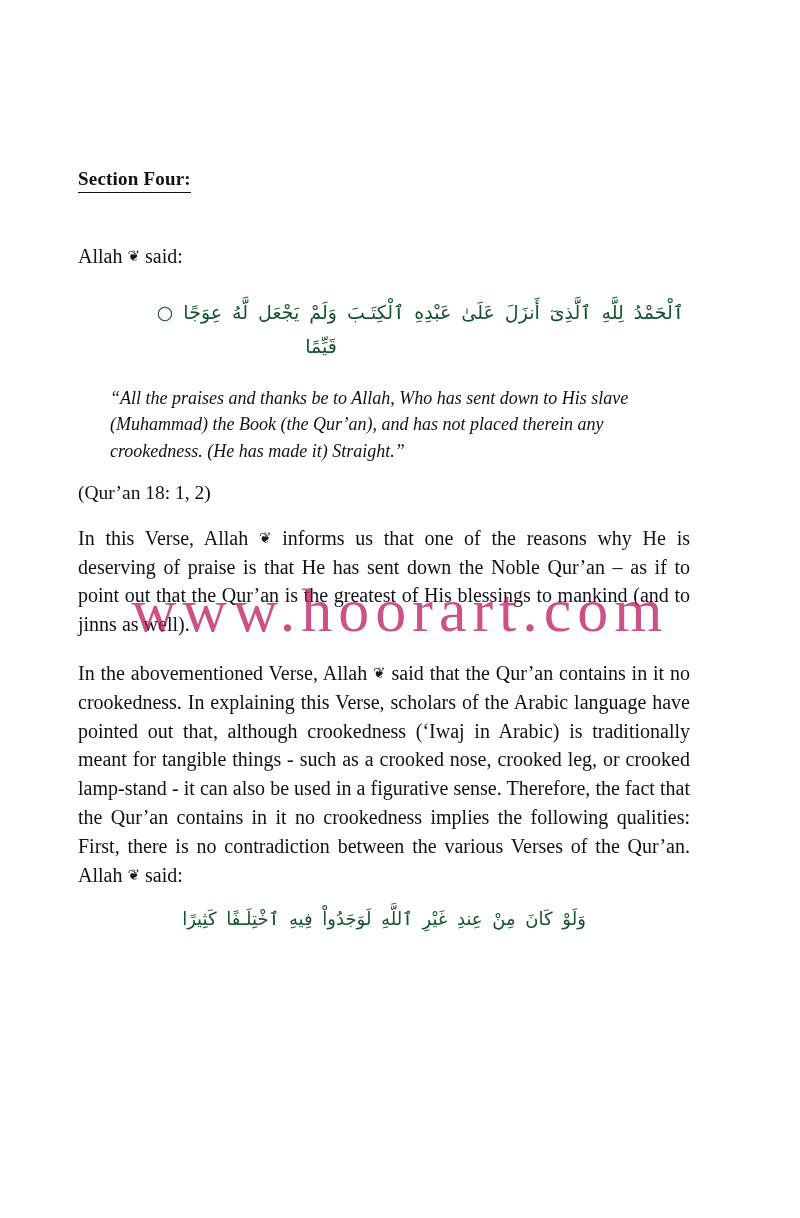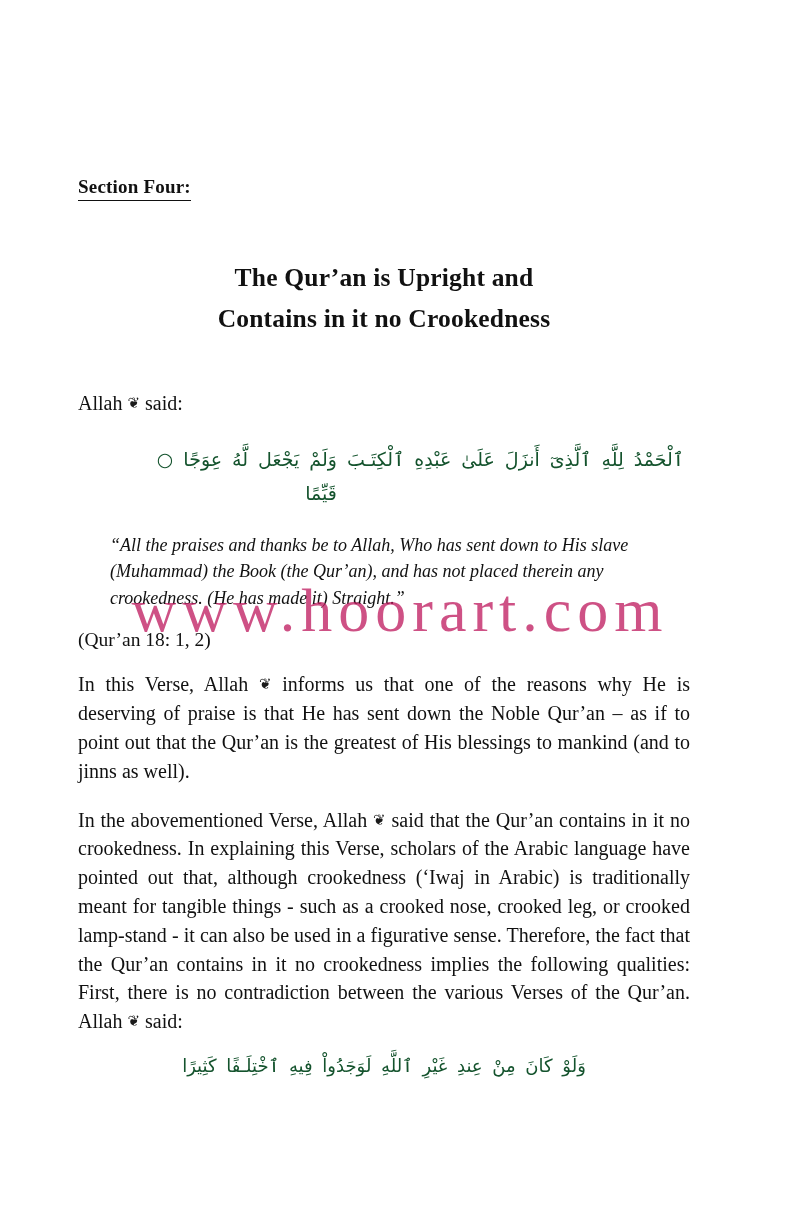--- a/index.html
+++ b/index.html
@@ -37,21 +37,21 @@
     white-space: nowrap;
     pointer-events: none;
     z-index: 5;
     font-weight: 400;
   }
 
   
   .content {
     position: absolute;
     left: 78px;
-    top: 16px;
+    top: 8px;
     width: 612px;
     z-index: 2;
   }
 
   .section-label {
     margin-top: 160px;
     font-family: "Liberation Serif", serif;
     font-weight: bold;
     font-size: 19px;
     display: inline-block;
@@ -152,24 +152,20 @@
 <div class="page">
 
   <div class="watermark">www.hoorart.com</div>
 
   <div class="content">
 
     <div>
       <span class="section-label">Section Four:</span>
     </div>
 
-    <h1 class="chapter-title">
-      <span>The Qur’an is Upright and</span>
-      <span class="line2">Contains in it no Crookedness</span>
-    </h1>
 
     <p class="lead">
       <span>Allah</span>
       <span class="glyph-allah">❦</span>
       <span>said:</span>
     </p>
 
     <div class="arabic first">
       <span>ٱلْحَمْدُ لِلَّهِ ٱلَّذِىٓ أَنزَلَ عَلَىٰ عَبْدِهِ ٱلْكِتَـبَ وَلَمْ يَجْعَل لَّهُ عِوَجًا ○</span>
       <span class="second-line">قَيِّمًا</span>

